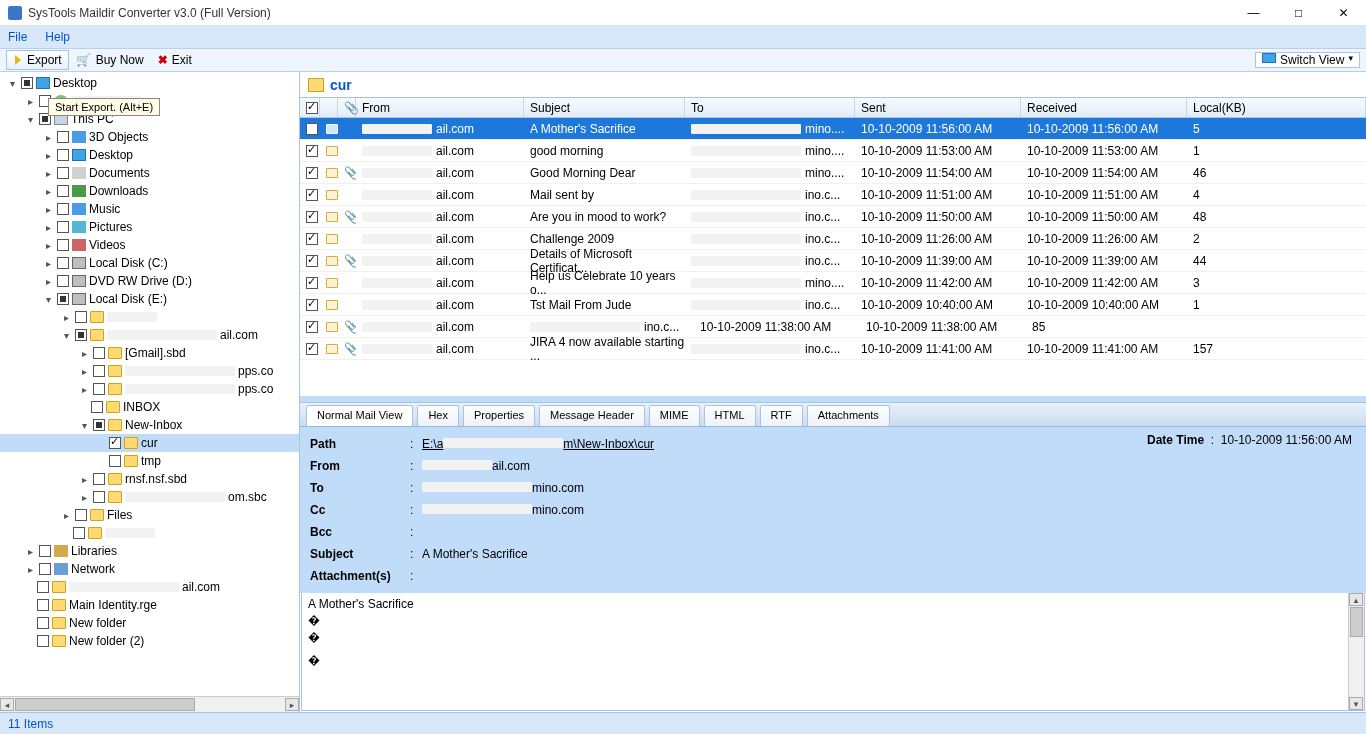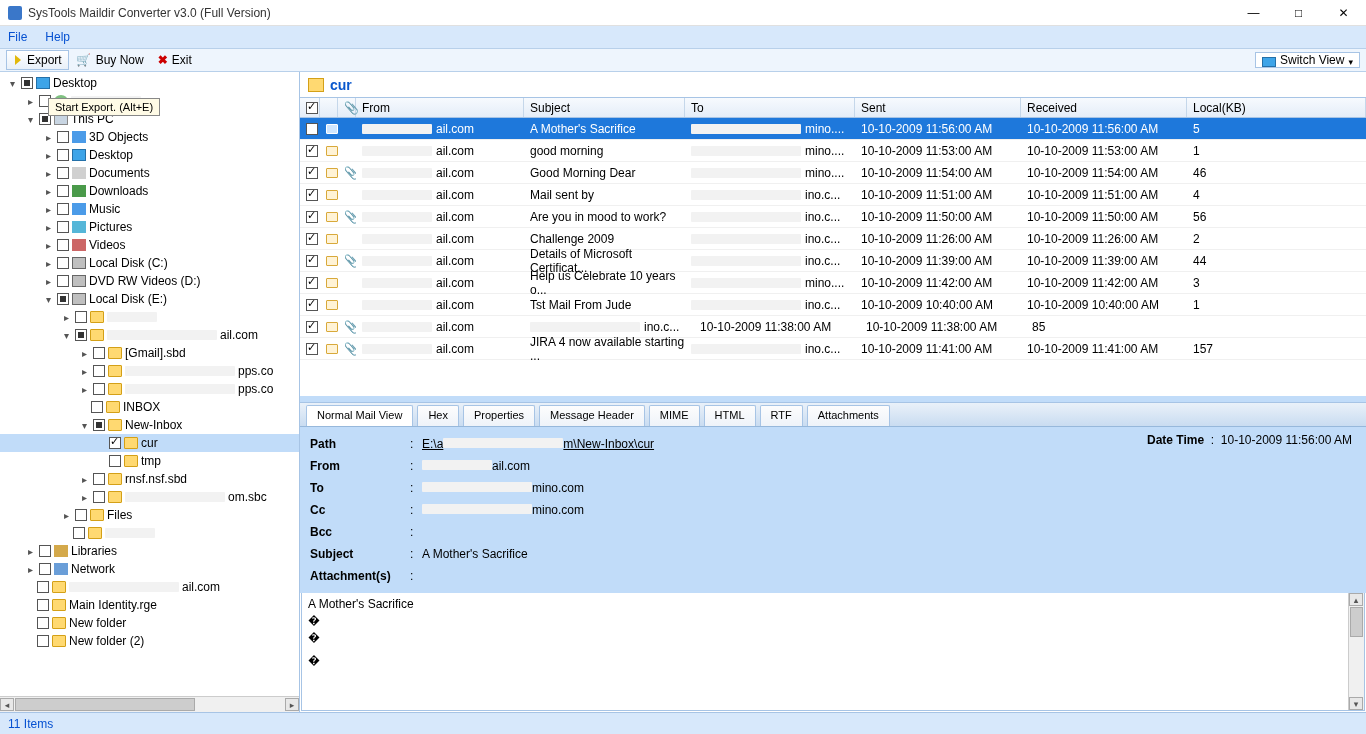--- a/index.html
+++ b/index.html
@@ -6,21 +6,21 @@
   body { width: 1366px; height: 734px; background: #fff; overflow: hidden; display: flex; flex-direction: column; }
   .titlebar { height: 26px; background: #fff; display: flex; align-items: center; padding-left: 8px; border-bottom: 1px solid #e0e0e0; }
   .titlebar .app-icon { width: 14px; height: 14px; background: #3a77c9; border-radius: 2px; margin-right: 6px; display: inline-block; }
   .titlebar .title { flex: 1; color: #333; }
   .win-controls { display: flex; }
   .win-btn { width: 45px; height: 26px; display: flex; align-items: center; justify-content: center; }
   .menubar { height: 22px; background: #d7e8fb; display: flex; align-items: center; padding: 0 8px; gap: 18px; }
   .menubar span { color: #0651d1; }
   .toolbar { height: 24px; background: #eef5fd; border-top: 1px solid #b8d0ea; border-bottom: 1px solid #b8d0ea; display: flex; align-items: center; padding: 0 6px; }
   .toolbar .tb-left { display:flex; gap:2px; align-items:center; }
-  .toolbar .tb-right { margin-left:auto; display:flex; align-items:flex-end; gap:4px; border:1px solid #a7c4e5; padding:0 6px; background:#fff;}
+  .toolbar .tb-right { margin-left:auto; display:flex; align-items:flex-start; gap:4px; border:1px solid #a7c4e5; padding:0 6px; background:#fff;}
   .tb-btn { display: flex; align-items: center; gap: 4px; padding: 2px 6px; }
   .tb-btn.export { background: linear-gradient(#fff,#e8f0f9); border:1px solid #a7c4e5; }
   .tri-y { width:0; height:0; border-left:5px solid transparent; border-right:5px solid transparent; border-top:6px solid #e2b90b; transform:rotate(-90deg);}
   .cart { color:#d33; font-weight:bold;}
   .xmark { color:#c00; font-weight:bold;}
   .monitor { width:14px; height:10px; background:#3da4e8; border:1px solid #2470a8; display:inline-block;}
 
   .tooltip { position:absolute; left:48px; top:98px; background:#fffbe6; border:1px solid #888; padding:2px 6px; z-index:100; font-size:11px;}
 
   .content { flex:1; display:flex; overflow:hidden; }
@@ -204,21 +204,21 @@
           <span class="exp">▸</span>
           <span class="chk"></span>
           <span class="ico drive"></span>
           <span>Local Disk (C:)</span>
         </div>
       <div class="node">
           <span class="indent" style="width:40px"></span>
           <span class="exp">▸</span>
           <span class="chk"></span>
           <span class="ico drive"></span>
-          <span>DVD RW Videos (D:)</span>
+          <span>DVD RW Drive (D:)</span>
         </div>
       <div class="node">
           <span class="indent" style="width:40px"></span>
           <span class="exp">▾</span>
           <span class="chk part"></span>
           <span class="ico drive"></span>
           <span>Local Disk (E:)</span>
         </div>
       <div class="node">
           <span class="indent" style="width:58px"></span>
@@ -493,21 +493,21 @@
           </div>
           <div class="rc" style="width:161px">
             <span>Are you in mood to work?</span>
           </div>
           <div class="rc" style="width:170px">
             <span class="redact" style="width:110px"></span>
             <span>ino.c...</span>
           </div>
           <div class="rc" style="width:166px">10-10-2009 11:50:00 AM</div>
           <div class="rc" style="width:166px">10-10-2009 11:50:00 AM</div>
-          <div class="rc" style="flex:1">56</div>
+          <div class="rc" style="flex:1">48</div>
         </div>
         <div class="row">
           <div class="rc" style="width:20px">
             <span class="chk on"></span>
           </div>
           <div class="rc" style="width:18px">
             <span class="env"></span>
           </div>
           <div class="rc" style="width:18px">
             <span class="clip"></span>

